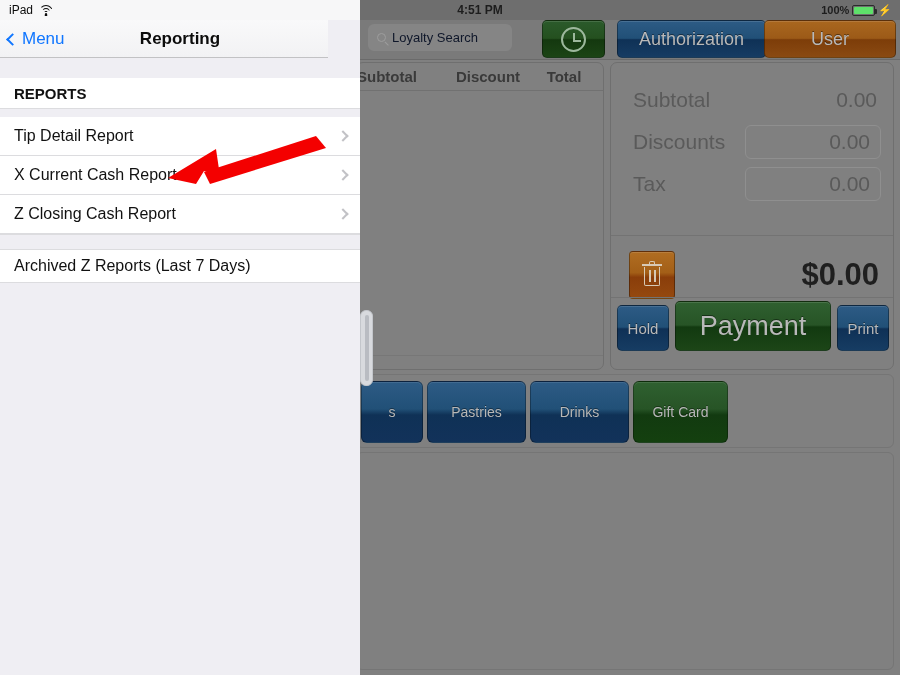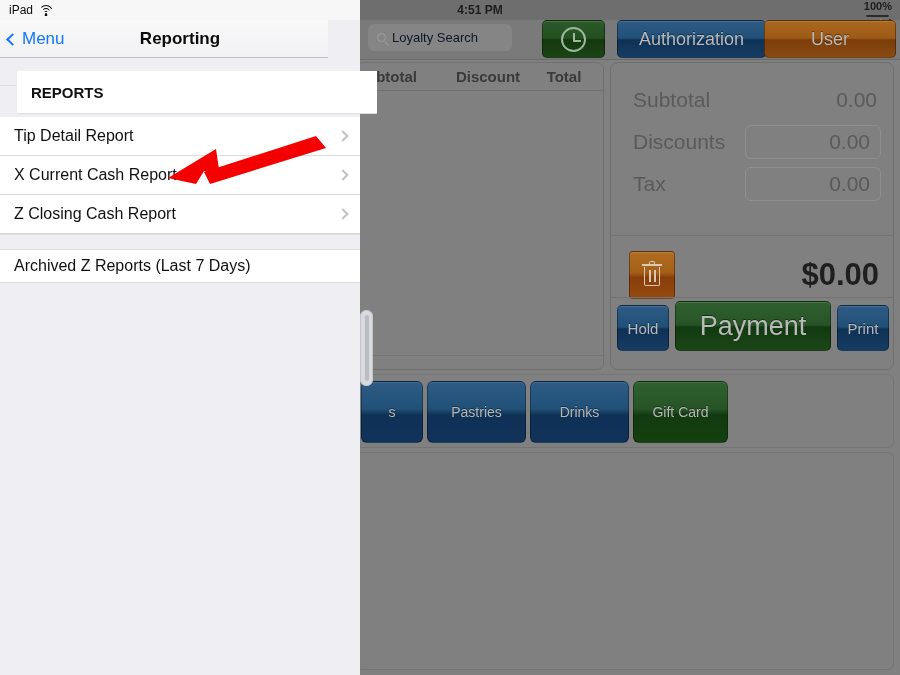--- a/index.html
+++ b/index.html
@@ -23,21 +23,21 @@
   }
   .pos-time {
     position: absolute; left: 0; top: 0; width: 900px; height: 20px;
     text-align: center; line-height: 20px;
     font-size: 12px; font-weight: bold; color: #1d1d1d;
     padding-left: 60px;
   }
   .pos-batt {
     position: absolute; right: 8px; top: 0; height: 20px;
     display: flex; align-items: center; gap: 3px;
-    font-size: 11px; font-weight: bold; color: #1d1d1d; flex-direction: column;
+    font-size: 11px; font-weight: bold; color: #1d1d1d;
   }
   .batt-shell {
     width: 23px; height: 11px; border: 1px solid #2b2b2b;
     border-radius: 2px; position: relative; background: #6e6e6e;
   }
   .batt-fill {
     position: absolute; left: 1px; top: 1px; bottom: 1px; width: 19px;
     background: #5ee06a; border-radius: 1px;
   }
   .batt-nub {
@@ -418,21 +418,21 @@
         <span class="chev-left"></span>
         <span>Menu</span>
       </div>
       <div class="nav-title">Reporting</div>
     </div>
 
     <div class="table-area">
 
       <div class="gap-band" style="top:0px;height:28px;border-top:none;"></div>
 
-      <div class="sec-header" style="top:13px;height:43px;margin-left:17px;">
+      <div class="sec-header" style="top:20px;height:31px;">
         <span>REPORTS</span>
       </div>
 
       <div class="cell" style="top:59px;height:39px;">
         <span>Tip Detail Report</span>
         <span class="disclosure"></span>
       </div>
 
       <div class="cell" style="top:98px;height:39px;">
         <span>X Current Cash Report</span>

